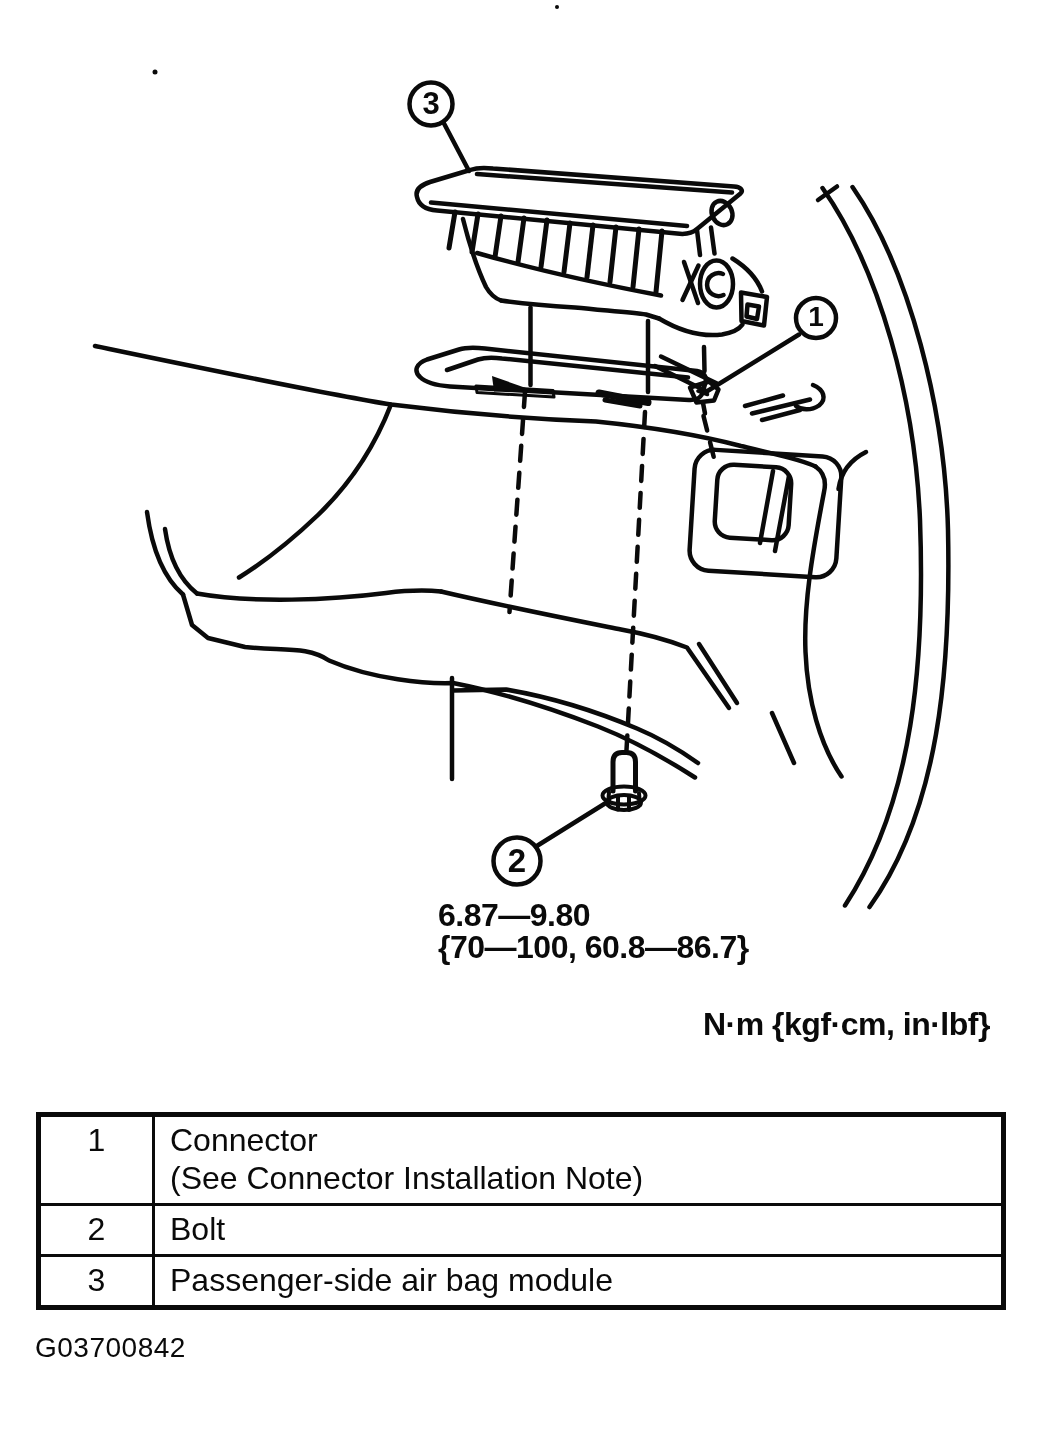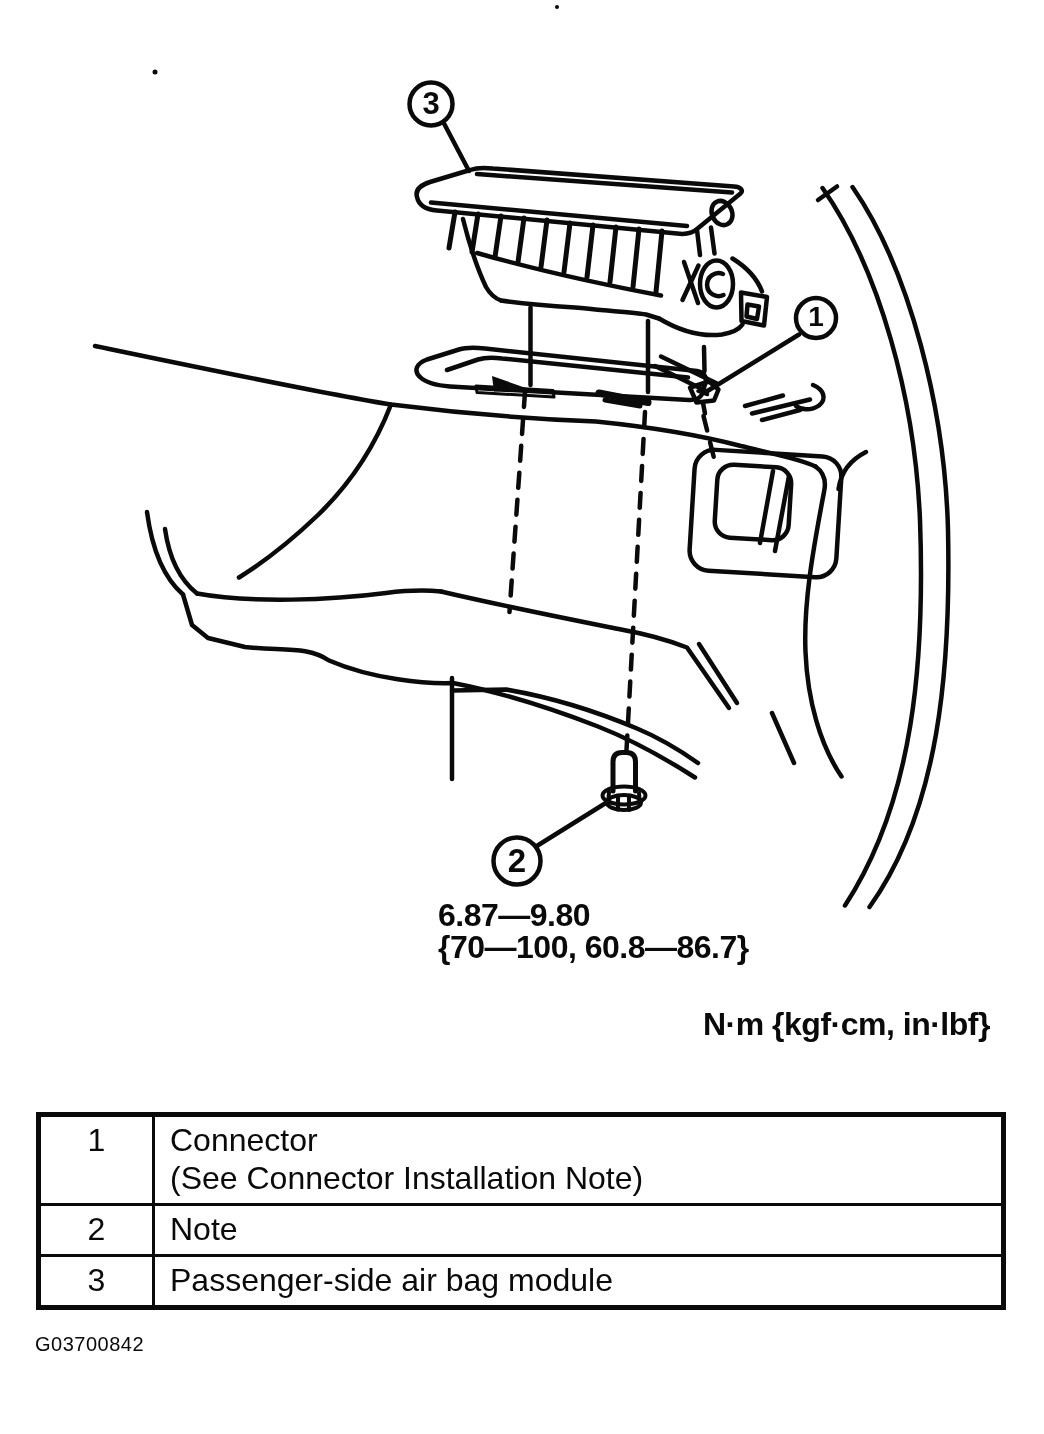--- a/index.html
+++ b/index.html
@@ -24,21 +24,21 @@
     border-collapse:collapse;table-layout:fixed;
   }
   .legend-table td{
     border:3px solid #0a0a0a;font-size:32px;line-height:38px;
     padding:4px 0 6px 0;vertical-align:top;color:#0a0a0a;
   }
   .legend-table{border:5px solid #0a0a0a;}
   .legend-table td.ref{width:111px;text-align:center;}
   .legend-table td.desc{padding-left:15px;}
   .figcode{
-    position:absolute;left:35px;top:1334px;font-size:20px;letter-spacing:0.5px;
+    position:absolute;left:35px;top:1334px;font-size:28px;letter-spacing:0.5px;
     line-height:1;
   }
 </style>
 </head>
 <body>
 
 <div class="page">
 
   <svg class="diagram-svg" width="1044" height="1434" viewBox="0 0 1044 1434">
     <g fill="none" stroke="#0a0a0a" stroke-width="4.5" stroke-linecap="round" stroke-linejoin="round">
@@ -169,21 +169,21 @@
     <tbody>
         <tr>
       <td class="ref">1</td>
       <td class="desc">
         <div>Connector</div>
         <div>(See Connector Installation Note)</div>
       </td>
     </tr>
     <tr>
       <td class="ref">2</td>
-      <td class="desc">Note</td>
+      <td class="desc">Bolt</td>
     </tr>
     <tr>
       <td class="ref">3</td>
       <td class="desc">Passenger-side air bag module</td>
     </tr>
   </tbody>
     </table>
 
   <div class="figcode">G03700842</div>
 

